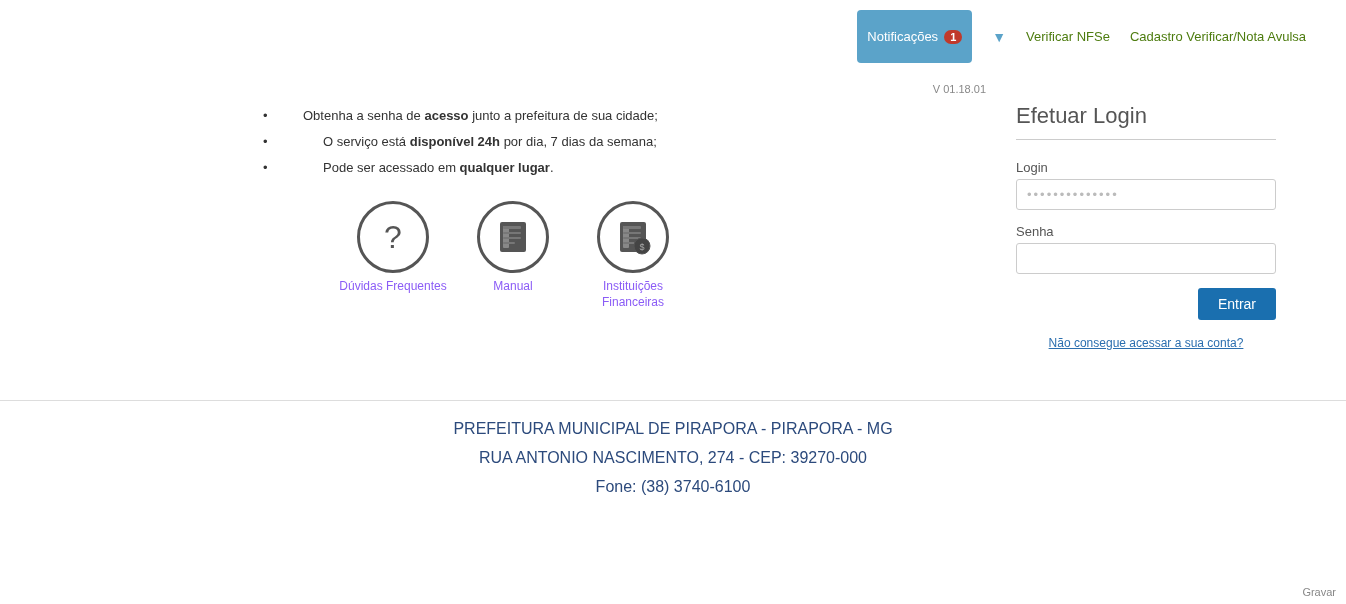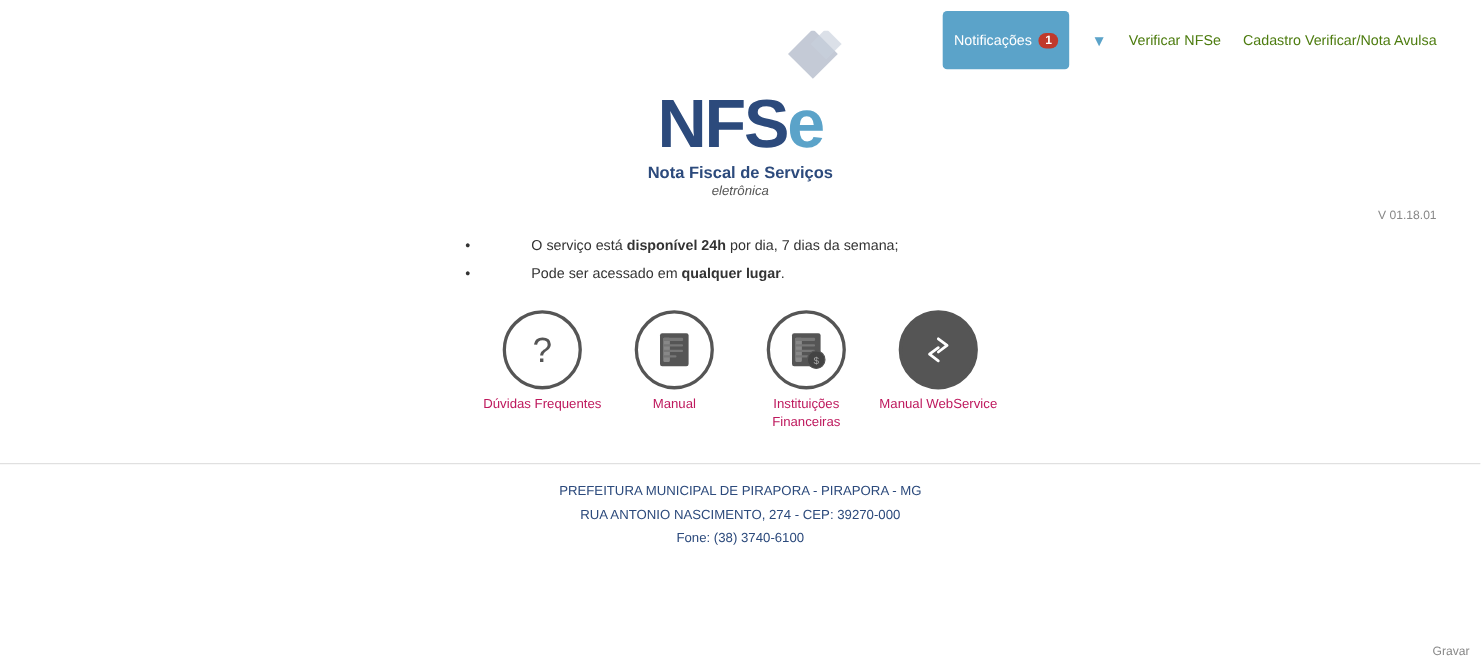--- a/index.html
+++ b/index.html
@@ -150,21 +150,21 @@
       color: #555;
       margin-bottom: 6px;
       background: #fff;
     }
     .icon-circle.dark {
       background: #555;
       color: #fff;
     }
     .icon-label {
       font-size: 12px;
-      color: #be185d;
+      color: #8b5cf6;
       text-align: center;
       line-height: 1.3;
     }
 
     
     .right-side {
       width: 320px;
       padding: 20px 30px;
       padding-top: 30px;
     }
@@ -217,21 +217,21 @@
     .divider {
       border: none;
       border-top: 1px solid #ddd;
       margin: 30px 0 0 0;
     }
 
     
     .footer {
       text-align: center;
       padding: 14px;
-      font-size: 12px;
+      font-size: 16px;
       color: #2c4a7c;
       line-height: 1.8;
     }
 
     
     .gravar-corner {
       position: fixed;
       bottom: 6px;
       right: 10px;
       font-size: 11px;
@@ -249,38 +249,27 @@
   </button>
   <span class="nav-arrow">▼</span>
   <a class="nav-link">Verificar NFSe</a>
   <a class="nav-link">Cadastro Verificar/Nota Avulsa</a>
 </div>
 
 <div class="main-container">
 
   <div class="left-side">
 
-    <div class="logo-container">
-      <div style="position:relative; display:inline-block;">
-        
-        <svg width="80" height="60" style="position:absolute; top:-55px; right:-35px;">
-          <rect x="20" y="5" width="32" height="32" fill="#b0b8c8" transform="rotate(45 36 21)" opacity="0.75"></rect>
-          <rect x="38" y="2" width="20" height="20" fill="#c8d0dc" transform="rotate(45 48 12)" opacity="0.65"></rect>
-        </svg>
-        <span class="logo-nfs">
-          <span>NFS</span><span class="e-letter">e</span>
-        </span>
-      </div>
-      <div class="logo-subtitle">Nota Fiscal de Serviços</div>
-      <div class="logo-subtitle2">eletrônica</div>
-    </div>
 
     <div class="version-text">V 01.18.01</div>
 
     <ul class="info-list">
+      <li style="padding-left:40px;">
+        Obtenha a senha de <strong>acesso</strong> junto a prefeitura de sua cidade;
+      </li>
       <li style="padding-left:60px;">
         O serviço está <strong>disponível 24h</strong> por dia, 7 dias da semana;
       </li>
       <li style="padding-left:60px;">
         Pode ser acessado em <strong>qualquer lugar</strong>.
       </li>
     </ul>
 
     <div class="icons-row">
 
@@ -314,33 +303,37 @@
             <rect x="9" y="14" width="18" height="2" rx="1" fill="#777"></rect>
             <rect x="9" y="19" width="18" height="2" rx="1" fill="#777"></rect>
             <rect x="9" y="24" width="12" height="2" rx="1" fill="#777"></rect>
             <circle cx="28" cy="28" r="8" fill="#444" stroke="#555" stroke-width="1"></circle>
             <text x="28" y="32" text-anchor="middle" font-size="9" fill="#aaa">$</text>
           </svg>
         </div>
         <span class="icon-label">Instituições Financeiras</span>
       </div>
 
-      <div class="icon-item">
-        <div class="icon-circle dark">
-          <svg width="36" height="36" viewBox="0 0 36 36">
-            <polyline points="18,8 26,14 18,20" fill="none" stroke="#fff" stroke-width="2.5" stroke-linecap="round" stroke-linejoin="round"></polyline>
-            <polyline points="18,16 10,22 18,28" fill="none" stroke="#fff" stroke-width="2.5" stroke-linecap="round" stroke-linejoin="round"></polyline>
-          </svg>
-        </div>
-        <span class="icon-label">Manual WebService</span>
-      </div>
 
     </div>
   </div>
 
+  <div class="right-side">
+    <h2 class="login-title">Efetuar Login</h2>
+
+    <label class="login-label">Login</label>
+    <input class="login-input" type="text" value="••••••••••••••" style="color: rgb(187, 187, 187); letter-spacing: 2px;" placeholder="••••••••••••••">
+
+    <label class="login-label">Senha</label>
+    <input class="login-input" type="password" placeholder="" style="">
+
+    <button class="entrar-btn">Entrar</button>
+    <br style="clear:both;">
+    <a class="forgot-link">Não consegue acessar a sua conta?</a>
+  </div>
 
 </div>
 
 <hr class="divider">
 
 <div class="footer">
   <div>PREFEITURA MUNICIPAL DE PIRAPORA - PIRAPORA - MG</div>
   <div>RUA ANTONIO NASCIMENTO, 274 - CEP: 39270-000</div>
   <div>Fone: (38) 3740-6100</div>
 </div>

